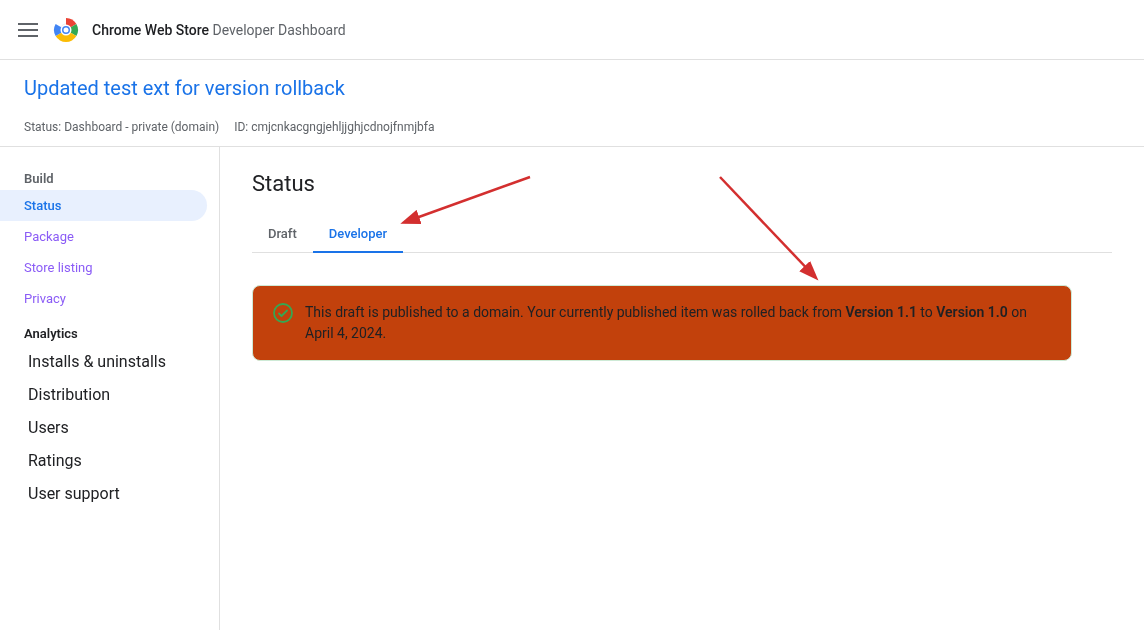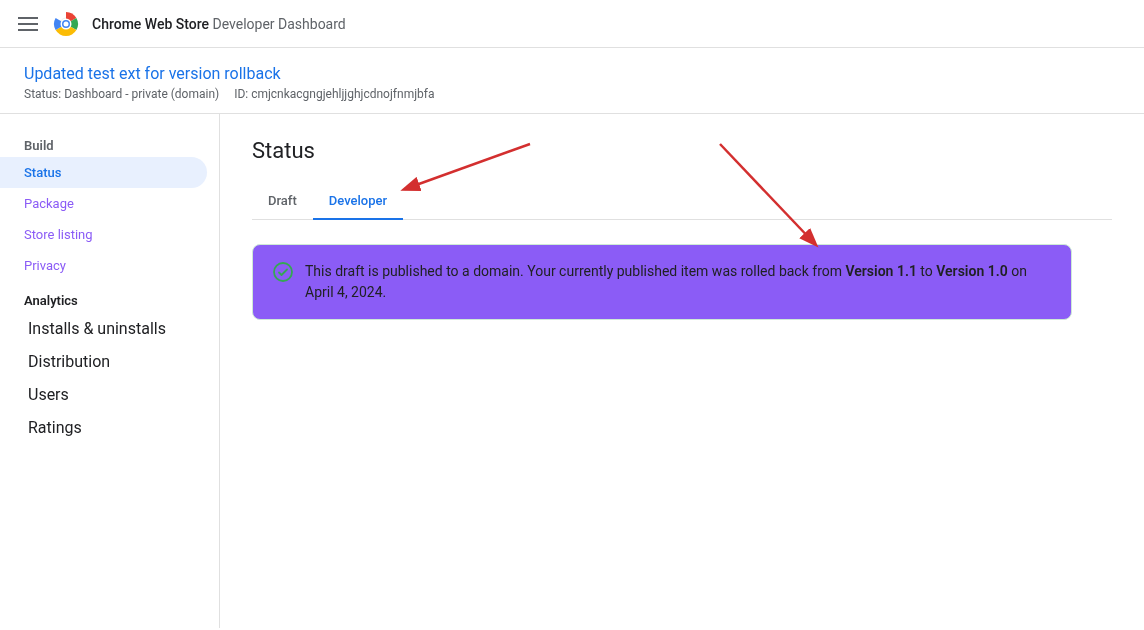--- a/index.html
+++ b/index.html
@@ -2,21 +2,21 @@
 <html><head>
   <meta charset="utf-8">
   <style>
     * { margin: 0; padding: 0; box-sizing: border-box; }
     body { font-family: 'Google Sans', Roboto, Arial, sans-serif; font-size: 14px; color: #202124; background: #fff; width: 1144px; height: 630px; overflow: hidden; }
 
     
     .topbar {
       display: flex;
       align-items: center;
-      height: 48px;
+      height: 60px;
       padding: 0 16px;
       background: #fff;
       border-bottom: 1px solid #e0e0e0;
       gap: 12px;
     }
     .topbar-menu-icon {
       width: 24px; height: 24px;
       display: flex; flex-direction: column; justify-content: center; gap: 4px; cursor: pointer;
     }
     .topbar-menu-icon span {
@@ -28,21 +28,21 @@
     }
     .chrome-logo svg { width: 28px; height: 28px; }
 
     
     .page-header {
       padding: 16px 24px 12px 24px;
       border-bottom: 1px solid #e0e0e0;
       background: #fff;
     }
     .page-title {
-      font-size: 16px; color: #1a73e8; font-weight: 400; margin-bottom: 4px;
+      font-size: 20px; color: #1a73e8; font-weight: 400; margin-bottom: 20px;
     }
     .page-subtitle {
       font-size: 12px; color: #5f6368;
     }
 
     
     .layout {
       display: flex;
       height: calc(630px - 48px - 68px);
     }
@@ -99,39 +99,39 @@
       overflow: hidden;
     }
     .main-title {
       font-size: 22px; font-weight: 400; color: #202124; margin-bottom: 20px;
     }
 
     
     .tabs {
       display: flex;
       border-bottom: 1px solid #e0e0e0;
-      margin-bottom: 24px;
+      margin-bottom: 32px;
     }
     .tab {
       padding: 10px 16px;
       font-size: 13px;
       color: #5f6368;
       cursor: pointer;
       border-bottom: 2px solid transparent;
       margin-bottom: -1px;
       font-weight: 500;
     }
     .tab.active {
       color: #1a73e8;
       border-bottom: 2px solid #1a73e8;
     }
 
     
     .status-banner {
-      background: #8b5cf6;
+      background: #c2410c;
       border: 1px solid #ceead6;
       border-radius: 8px;
       padding: 16px 20px;
       display: flex;
       align-items: flex-start;
       gap: 12px;
       max-width: 820px;
     }
     .check-icon {
       width: 20px; height: 20px; flex-shrink: 0; margin-top: 1px;
@@ -197,20 +197,21 @@
     <a class="sidebar-item active">Status</a>
     <a class="sidebar-item">Package</a>
     <a class="sidebar-item">Store listing</a>
     <a class="sidebar-item">Privacy</a>
 
     <div class="sidebar-analytics-label">Analytics</div>
     <a class="sidebar-sub-item">Installs &amp; uninstalls</a>
     <a class="sidebar-sub-item">Distribution</a>
     <a class="sidebar-sub-item">Users</a>
     <a class="sidebar-sub-item">Ratings</a>
+    <a class="sidebar-sub-item">User support</a>
   </nav>
 
   <main class="main">
     <h2 class="main-title">Status</h2>
 
     <div class="tabs">
       <div class="tab">Draft</div>
       <div class="tab active">Developer</div>
     </div>
 

